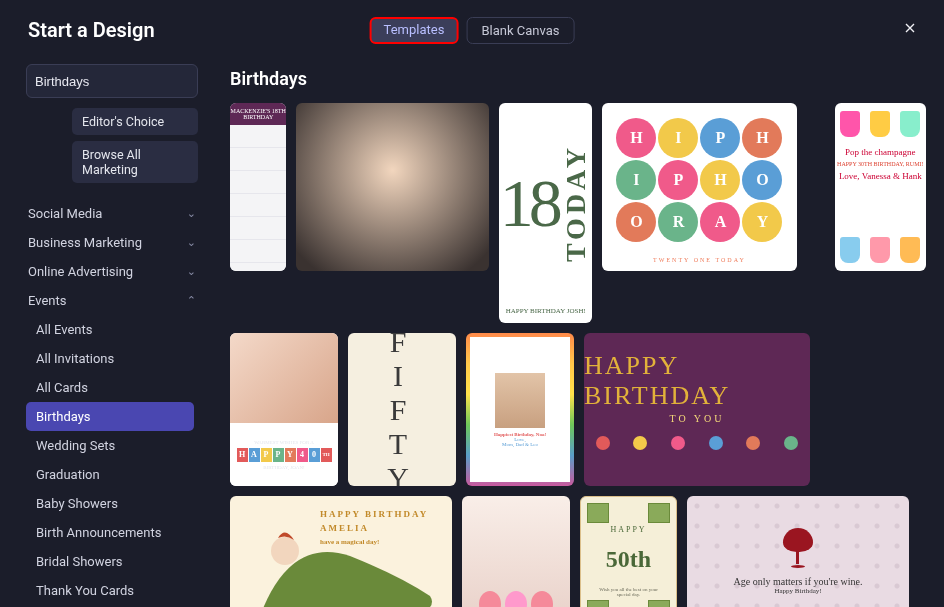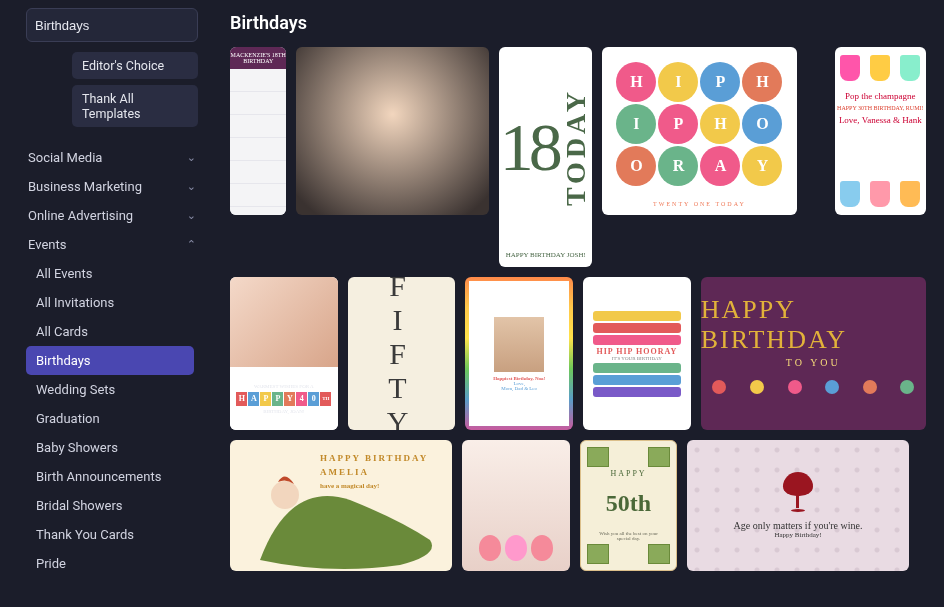--- a/index.html
+++ b/index.html
@@ -89,33 +89,45 @@
 .wine-stem { position:absolute; top:22px; left:13px; width:3px; height:14px; background:#9a1520; }
 .wine-base { position:absolute; bottom:0; left:8px; width:14px; height:3px; background:#9a1520; border-radius:50%; }
 .wine-txt { font-family:cursive; font-size:10px; text-align:center; color:#333; padding:0 6px; }
 
 .isvg { width:16px; height:16px; stroke:currentColor; fill:none; stroke-width:2; }
 </style>
 </head>
 <body>
 
 <div class="modal">
+  <div class="header">
+    <div class="title">Start a Design</div>
+    <div class="tabs-wrap">
+      <div class="tab active">Templates</div>
+      <div class="tab inactive">Blank Canvas</div>
+    </div>
+    <div class="close">
+      <svg class="isvg" viewBox="0 0 24 24">
+          <path d="M6 6l12 12M18 6L6 18"></path>
+        </svg>
+    </div>
+  </div>
 
   <div class="body">
     <div class="sidebar">
       <div class="search-row">
         <input value="Birthdays" style="">
         <span class="clear">
           
         </span>
 
       </div>
 
       <div class="pill">Editor's Choice</div>
-      <div class="pill">Thank All Templates</div>
+      <div class="pill">Browse All Marketing</div>
 
       <div class="cat-list">
         <div class="cat">
             <span>Social Media</span>
             <span class="chev">⌄</span>
           </div>
         <div class="cat">
             <span>Business Marketing</span>
             <span class="chev">⌄</span>
           </div>
@@ -226,34 +238,20 @@
         <div class="card c8">
           <div class="rainbow-frame">
               <div class="rainbow-inner">
             <div class="rainbow-photo"></div>
             <div style="font-size:5px;color:#e25a5a;margin-top:4px;font-weight:700">Happiest Birthday, Noa!</div>
             <div class="tiny" style="color:#5a9ed6">Love,</div>
             <div class="tiny" style="color:#5a9ed6">Mom, Dad &amp; Leo</div>
           </div>
             </div>
         </div>
-        <div class="card c9">
-          <div style="width:100%;padding:6px 6px 0">
-            <div class="stroke" style="background:#f2c94a"></div>
-            <div class="stroke" style="background:#e25a5a"></div>
-            <div class="stroke" style="background:#f05a8a"></div>
-          </div>
-          <div class="hooray-title">HIP HIP HOORAY</div>
-          <div class="tiny" style="text-align:center;color:#888">IT'S YOUR BIRTHDAY</div>
-          <div style="width:100%;padding:0 6px 6px">
-            <div class="stroke" style="background:#6ab48a"></div>
-            <div class="stroke" style="background:#5a9ed6"></div>
-            <div class="stroke" style="background:#7a5ac8"></div>
-          </div>
-        </div>
         <div class="card c10" style="justify-content:flex-start;padding-top:18px">
           <div class="happy-bday">HAPPY BIRTHDAY</div>
           <div style="color:#f5d97a;font-size:10px;letter-spacing:3px;margin-top:2px">TO YOU</div>
           <div class="flowers">
             <div class="flower" style="background:#e25a5a"></div>
               <div class="flower" style="background:#f2c94a"></div>
               <div class="flower" style="background:#f05a8a"></div>
               <div class="flower" style="background:#5a9ed6"></div>
               <div class="flower" style="background:#e27a5a"></div>
               <div class="flower" style="background:#6ab48a"></div>

